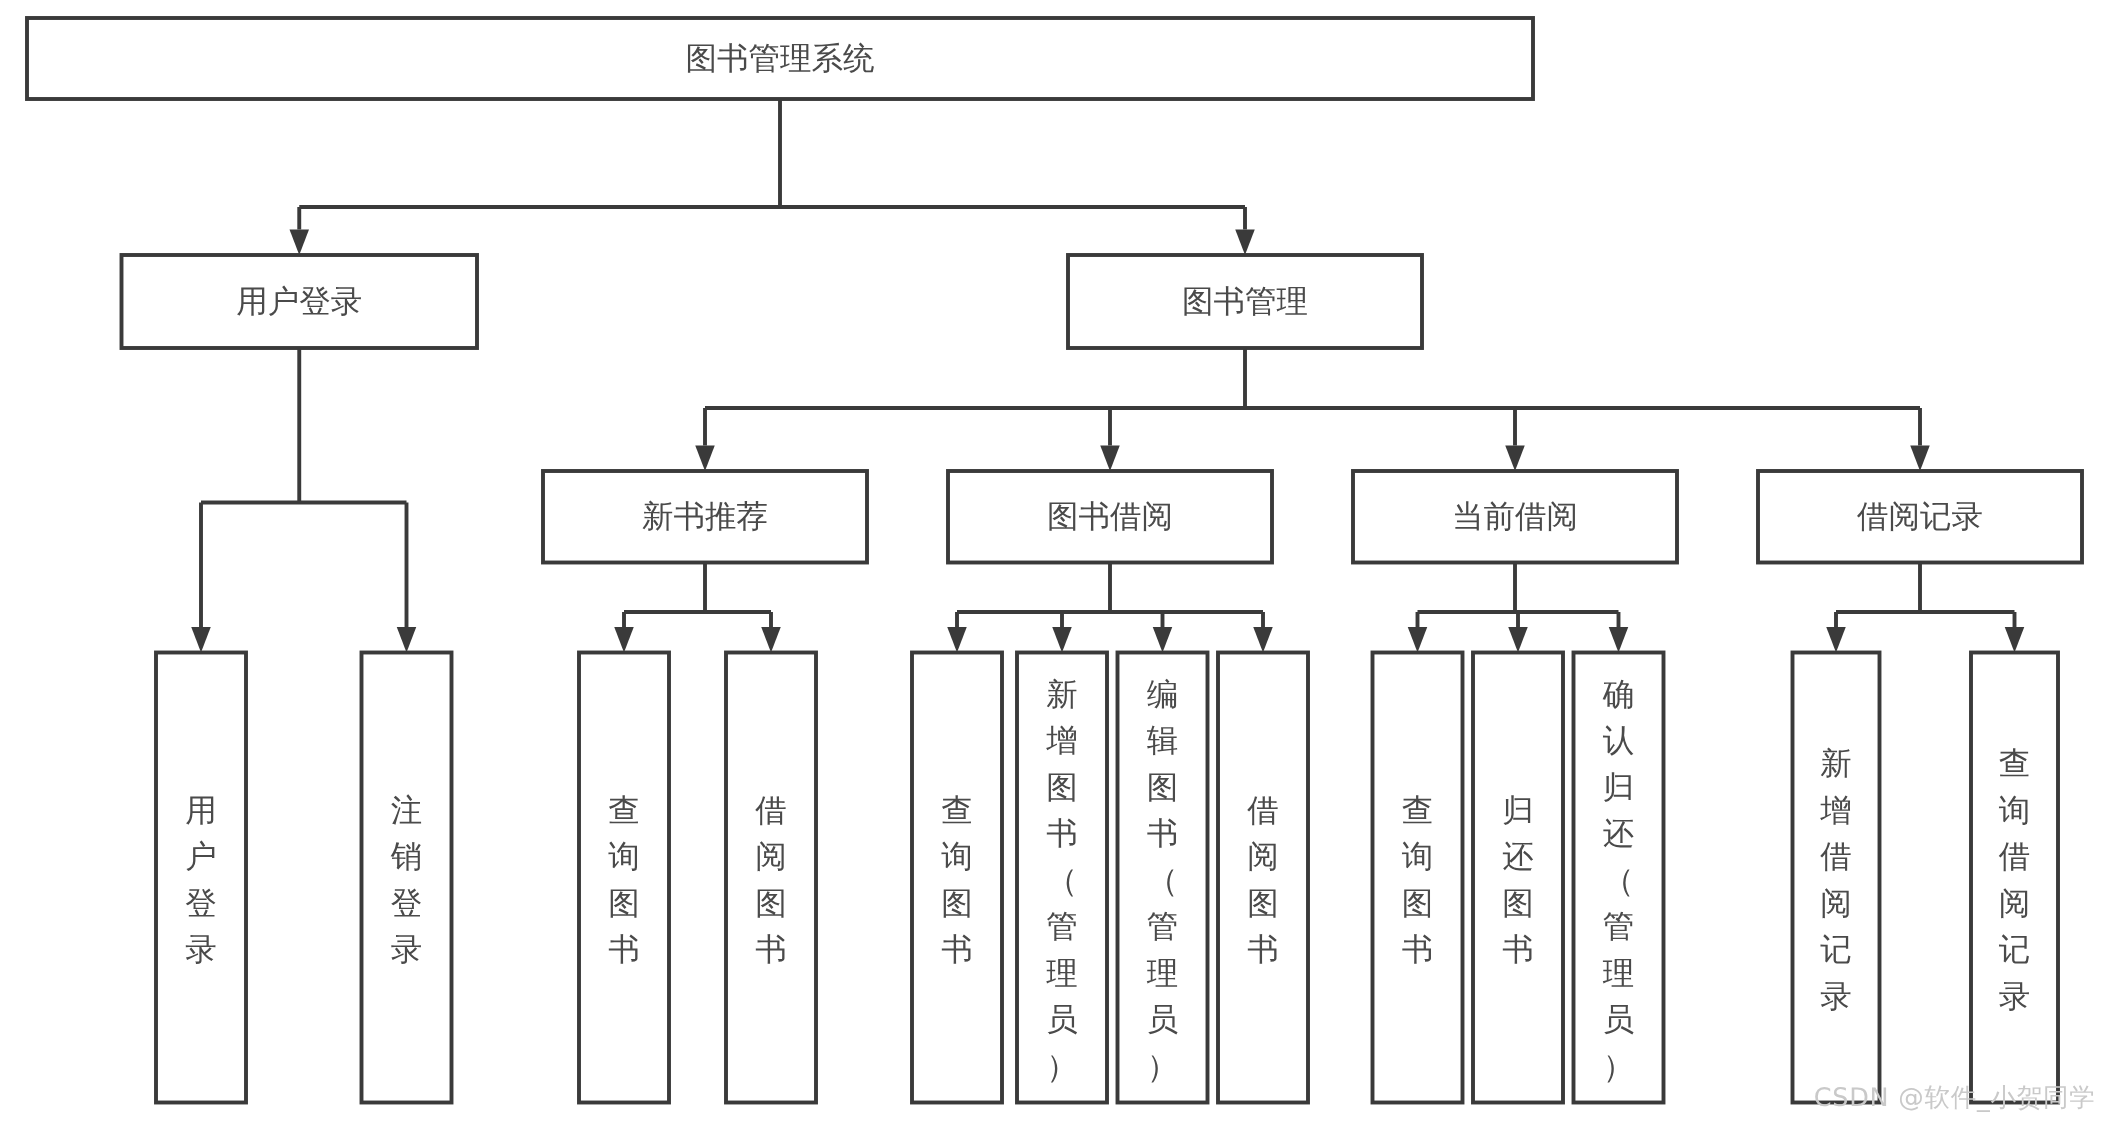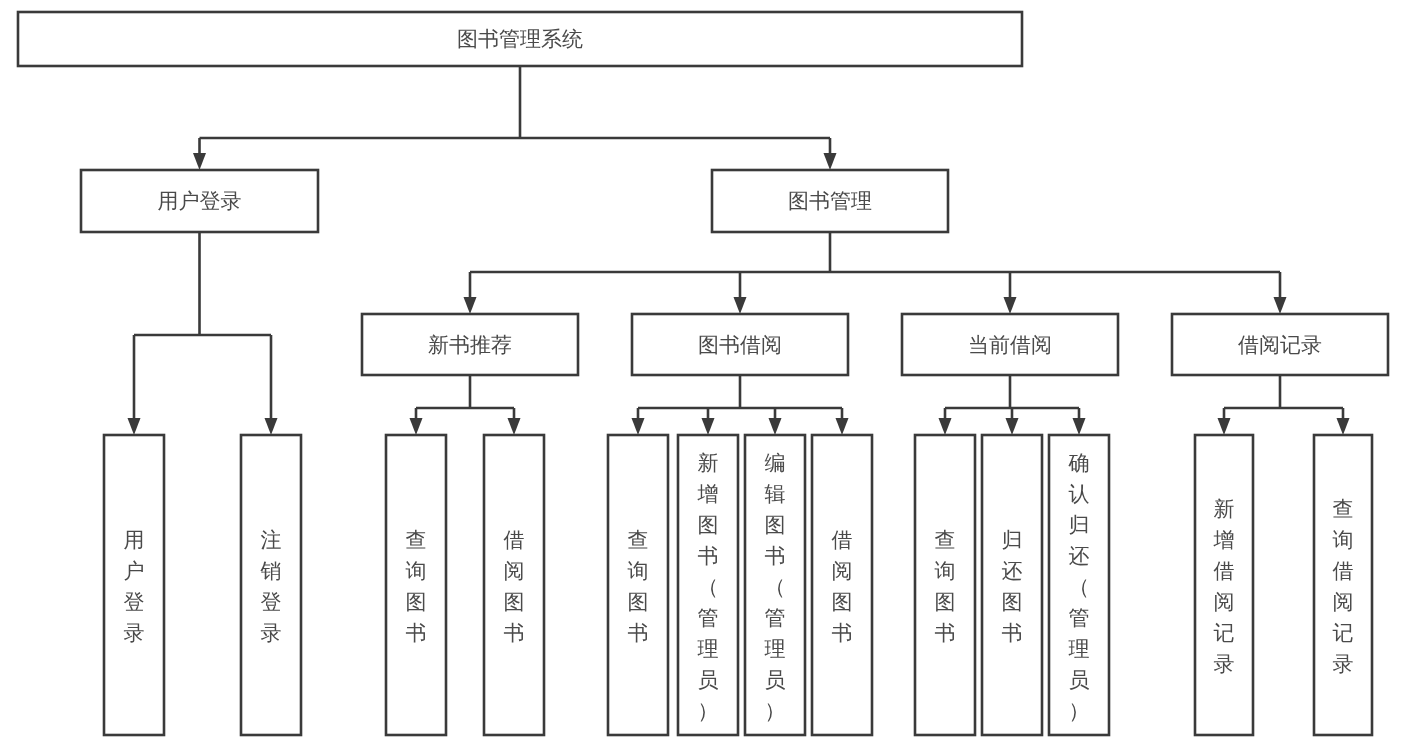--- a/index.html
+++ b/index.html
@@ -199,13 +199,14 @@
         <g>
           <rect x="1195" y="435" width="58" height="300" class="node-box"></rect>
           <text x="1224" y="0" class="node-label-v"><tspan x="1224" y="516.18">新</tspan><tspan x="1224" y="547.18">增</tspan><tspan x="1224" y="578.18">借</tspan><tspan x="1224" y="609.18">阅</tspan><tspan x="1224" y="640.18">记</tspan><tspan x="1224" y="671.18">录</tspan></text>
         </g>
         <g>
           <rect x="1314" y="435" width="58" height="300" class="node-box"></rect>
           <text x="1343" y="0" class="node-label-v"><tspan x="1343" y="516.18">查</tspan><tspan x="1343" y="547.18">询</tspan><tspan x="1343" y="578.18">借</tspan><tspan x="1343" y="609.18">阅</tspan><tspan x="1343" y="640.18">记</tspan><tspan x="1343" y="671.18">录</tspan></text>
         </g>
       </g>
   </svg>
+  <div class="watermark">CSDN @软件_小贺同学</div>
 </div>
 
 </body></html>

